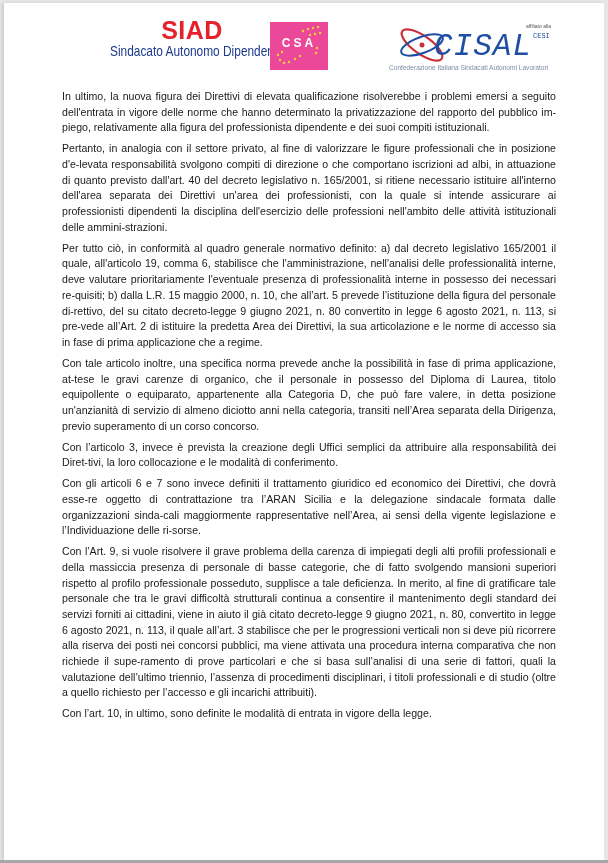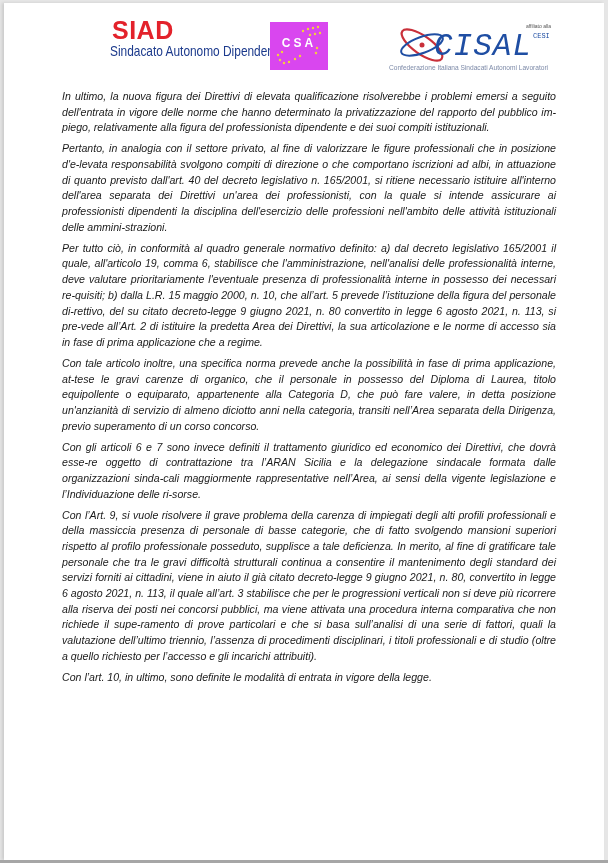--- a/index.html
+++ b/index.html
@@ -11,32 +11,32 @@
   }
   .sheet {
     position: absolute; left: 4px; top: 3px; width: 600px; height: 857px;
     background: #ffffff;
     box-shadow: -2px 0 3px rgba(0,0,0,0.12);
   }
   .bottom-bar {
     position: absolute; left: 0; bottom: 0; width: 608px; height: 3px; background: #a6a6a6;
   }
   .logos { position: absolute; left: 0; top: 0; width: 600px; height: 80px; }
-  .siad { position: absolute; left: 108px; top: 14px; width: 160px; text-align: left; }
+  .siad { position: absolute; left: 108px; top: 14px; width: 160px; text-align: center; }
   .siad-title {
     font-family: "Liberation Sans", sans-serif; font-weight: bold;
     color: #e3222b; font-size: 25px; line-height: 26px; letter-spacing: 0.5px;
   }
   .siad-sub {
     font-family: "Liberation Sans Narrow", "Liberation Sans", sans-serif;
     color: #1c3a8c; font-size: 14.5px; line-height: 17px; transform: scaleX(0.82); transform-origin: center;
     white-space: nowrap; margin-left: -20px; margin-right: -20px;
   }
   .csa {
-    position: absolute; left: 266px; top: 19px; width: 58px; height: 48px; background: #d946ef;
+    position: absolute; left: 266px; top: 19px; width: 58px; height: 48px; background: #ec4899;
   }
   .csa-text {
     position: absolute; left: 0; top: 14px; width: 58px; text-align: center;
     color: #fff; font-weight: bold; font-size: 12px; letter-spacing: 3px;
   }
   .csa svg { position: absolute; left: 0; top: 0; }
   .cisal { position: absolute; left: 384px; top: 14px; width: 190px; height: 62px; }
   .cisal-word {
     position: absolute; left: 46px; top: 12px;
     font-family: Liberation Mono, monospace; font-style: italic; color: #1f4ea3;
@@ -47,21 +47,21 @@
   .cisal-sub {
     position: absolute; left: 1px; top: 47px; font-size: 6.6px; color: #7d8aa8; white-space: nowrap;
   }
   .cisal svg { position: absolute; left: 6px; top: 8px; }
   .body-text {
     position: absolute; left: 58px; top: 86px; width: 494px;
     font-family: "Liberation Sans", sans-serif;
     font-size: 10.6px; line-height: 15.7px; color: #1a1a1a;
     text-align: justify; hyphens: manual;
   }
-  .body-text p { margin: 0 0 5.2px 0; font-style: italic; }
+  .body-text p { margin: 0 0 5.2px 0; }
 </style>
 </head>
 <body>
 
 <div class="sheet">
   <div class="logos">
     <div class="siad">
       <div class="siad-title">SIAD</div>
       <div class="siad-sub">Sindacato Autonomo Dipendenti</div>
     </div>
@@ -101,18 +101,19 @@
       <div class="cisal-cesi">CESI</div>
       <div class="cisal-sub">Confederazione Italiana Sindacati Autonomi Lavoratori</div>
     </div>
   </div>
 
   <div class="body-text">
     <p>In ultimo, la nuova figura dei Direttivi di elevata qualificazione risolverebbe i problemi emersi a seguito dell'entrata in vigore delle norme che hanno determinato la privatizzazione del rapporto del pubblico im-piego, relativamente alla figura del professionista dipendente e dei suoi compiti istituzionali.</p>
     <p>Pertanto, in analogia con il settore privato, al fine di valorizzare le figure professionali che in posizione d'e-levata responsabilità svolgono compiti di direzione o che comportano iscrizioni ad albi, in attuazione di quanto previsto dall'art. 40 del decreto legislativo n. 165/2001, si ritiene necessario istituire all'interno dell'area separata dei Direttivi un'area dei professionisti, con la quale si intende assicurare ai professionisti dipendenti la disciplina dell'esercizio delle professioni nell'ambito delle attività istituzionali delle ammini-strazioni.</p>
     <p>Per tutto ciò, in conformità al quadro generale normativo definito: a) dal decreto legislativo 165/2001 il quale, all'articolo 19, comma 6, stabilisce che l'amministrazione, nell'analisi delle professionalità interne, deve valutare prioritariamente l'eventuale presenza di professionalità interne in possesso dei necessari re-quisiti; b) dalla L.R. 15 maggio 2000, n. 10, che all’art. 5 prevede l’istituzione della figura del personale di-rettivo, del su citato decreto-legge 9 giugno 2021, n. 80 convertito in legge 6  agosto  2021,  n.  113, si pre-vede all’Art. 2 di istituire la predetta Area dei Direttivi, la sua articolazione e le norme di accesso sia in fase di prima applicazione che a regime.</p>
     <p>Con tale articolo inoltre, una specifica norma prevede anche la possibilità in fase di prima applicazione, at-tese le gravi carenze di organico, che il personale in possesso del Diploma di Laurea, titolo equipollente o equiparato, appartenente alla Categoria D, che può fare valere, in detta posizione un'anzianità di servizio di almeno diciotto anni nella categoria, transiti nell’Area separata della Dirigenza, previo superamento di un corso concorso.</p>
+    <p>Con l’articolo 3, invece è prevista la creazione degli Uffici semplici da attribuire alla responsabilità dei Diret-tivi, la loro collocazione e le modalità di conferimento.</p>
     <p>Con gli articoli 6 e 7 sono invece definiti il trattamento giuridico ed economico dei Direttivi, che dovrà esse-re oggetto di contrattazione tra l’ARAN Sicilia e la delegazione sindacale formata dalle organizzazioni sinda-cali maggiormente rappresentative nell’Area, ai sensi della vigente legislazione e l’Individuazione delle ri-sorse.</p>
     <p>Con l’Art. 9, si vuole risolvere il grave problema della carenza di impiegati degli alti profili professionali e della massiccia presenza di personale di basse categorie, che di fatto svolgendo mansioni superiori rispetto al profilo professionale posseduto, supplisce a tale deficienza. In merito, al fine di gratificare tale personale che tra le gravi difficoltà strutturali continua a consentire il mantenimento degli standard dei servizi forniti ai cittadini, viene in aiuto il già citato decreto-legge 9 giugno 2021, n. 80, convertito in legge 6 agosto 2021, n. 113, il quale all’art. 3 stabilisce che per le progressioni verticali non si deve più ricorrere alla riserva dei posti nei concorsi pubblici, ma viene attivata una procedura interna comparativa che non richiede il supe-ramento di prove particolari e che si basa sull’analisi di una serie di fattori, quali la valutazione dell’ultimo triennio, l’assenza di procedimenti disciplinari, i titoli professionali e di studio (oltre a quello richiesto per l’accesso e gli incarichi attribuiti).</p>
     <p>Con l’art. 10, in ultimo, sono definite le modalità di entrata in vigore della legge.</p>
   </div>
 </div>
 <div class="bottom-bar"></div>
 
 </body></html>

